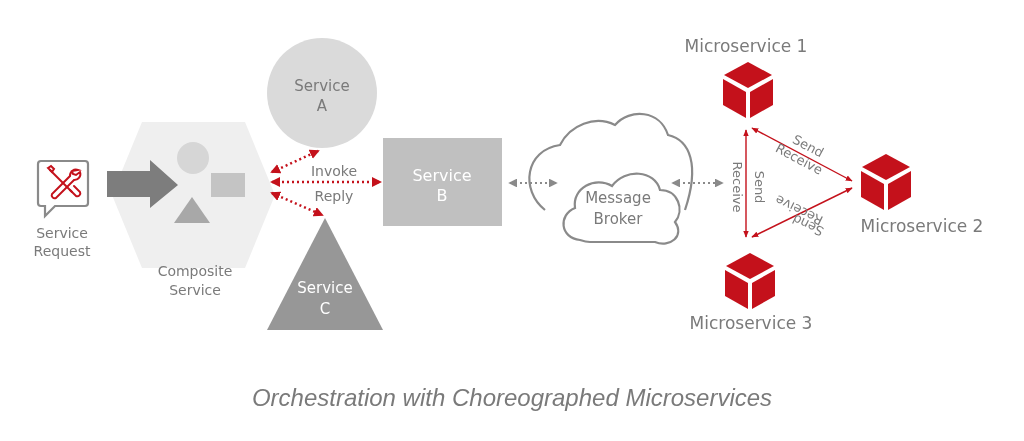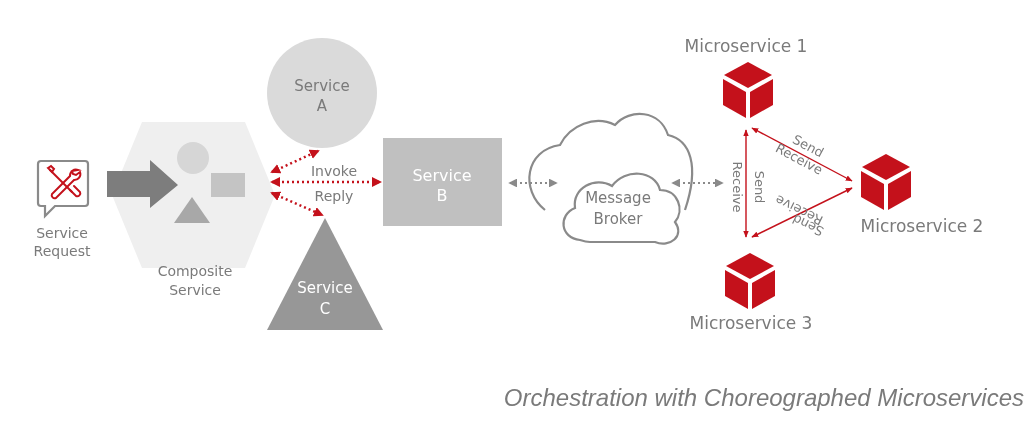--- a/index.html
+++ b/index.html
@@ -1,20 +1,20 @@
 <!DOCTYPE html>
 <html><head>
 <meta charset="utf-8">
 <style>
   html, body { margin:0; padding:0; background:#ffffff; }
   body { width:1024px; height:441px; position:relative; overflow:hidden; font-family:"DejaVu Sans", sans-serif; }
   svg#diagram { position:absolute; left:0; top:0; }
   .lbl { fill:#7a7a7a; font-family:"DejaVu Sans", sans-serif; }
   .lbl-white { fill:#ffffff; font-family:"DejaVu Sans", sans-serif; }
-  .caption { position:absolute; left:0; width:1024px; top:384px; text-align:right;
+  .caption { position:absolute; left:0; width:1024px; top:384px; text-align:center;
     font-family:"Liberation Sans", sans-serif; font-style:italic; font-size:24px; color:#7a7a7a; }
 </style>
 </head>
 <body>
 
 <svg id="diagram" width="1024" height="441" viewBox="0 0 1024 441">
   <defs>
     <marker id="redArrow" viewBox="0 0 10 10" refX="8" refY="5" markerWidth="4" markerHeight="4" orient="auto-start-reverse">
       <path d="M0,0 L10,5 L0,10 z" fill="#c4111b"></path>
     </marker>

